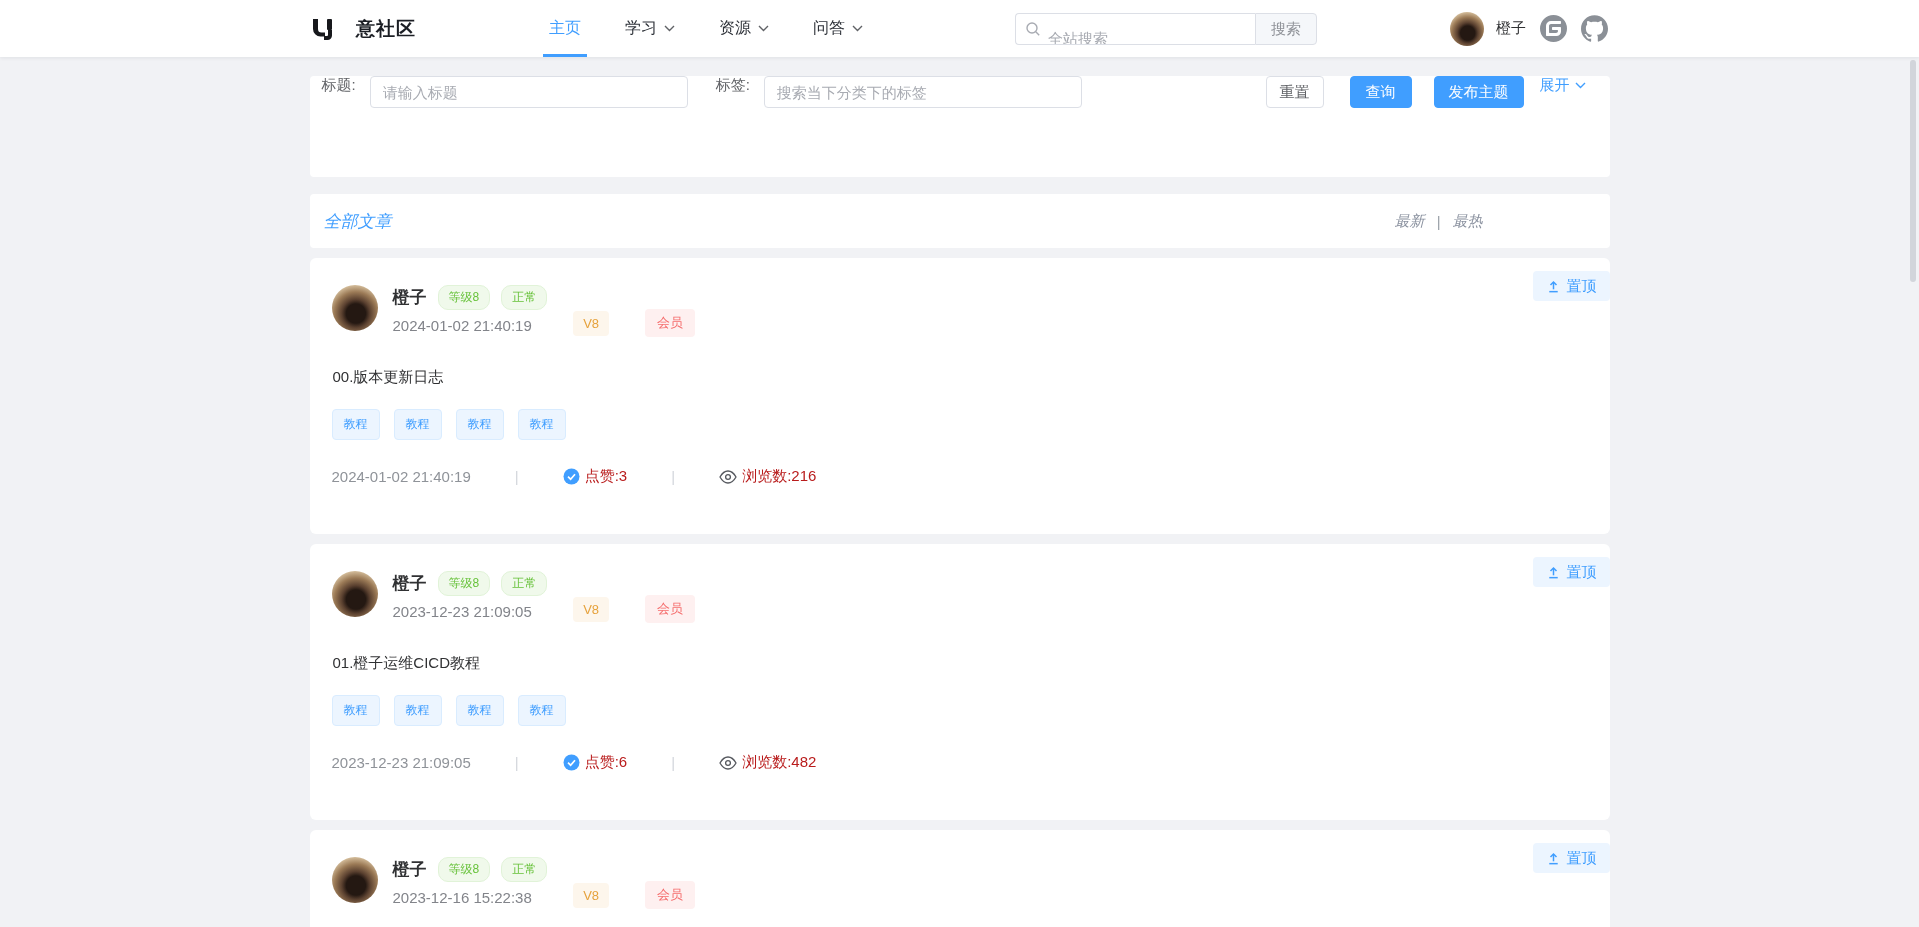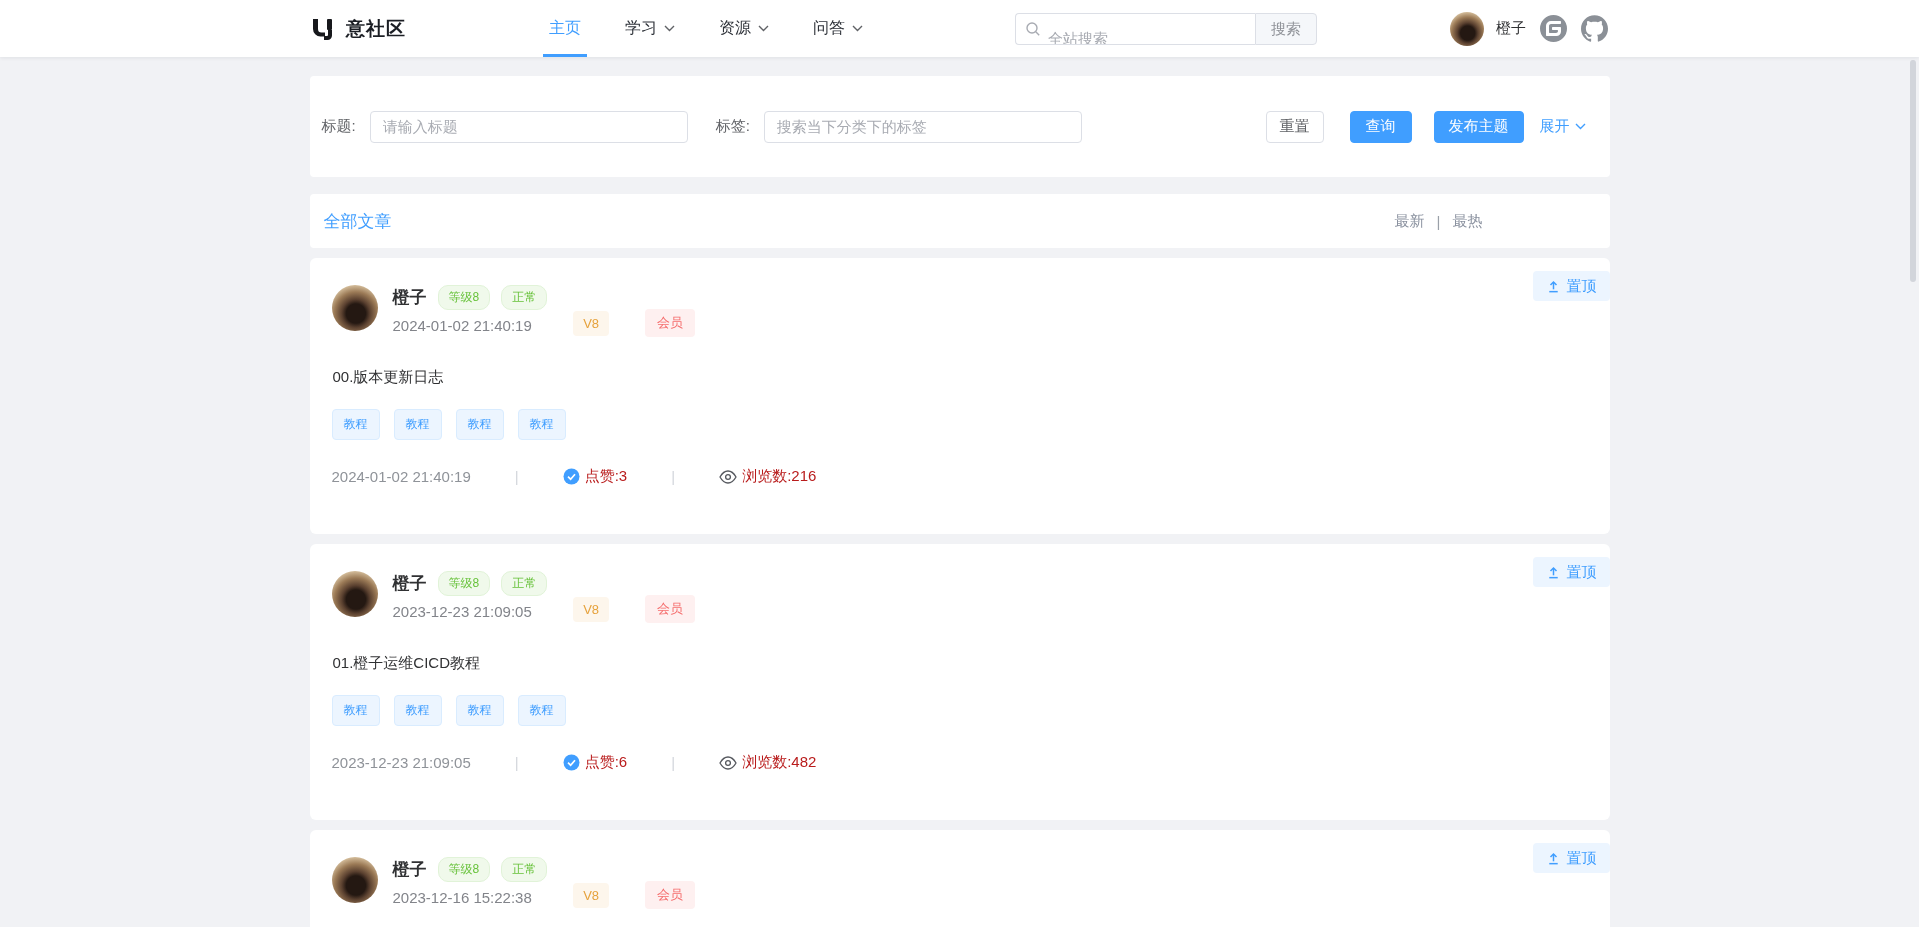--- a/index.html
+++ b/index.html
@@ -6,21 +6,21 @@
   html,body { width:1919px; height:927px; overflow:hidden; }
   body {
     font-family:"Liberation Sans","DejaVu Sans",sans-serif;
     background:#f1f2f5; color:#303133; position:relative;
   }
   
   .header {
     position:relative; height:57px; background:#fff;
     box-shadow:0 1px 4px rgba(0,21,41,.08); z-index:10;
   }
-  .brand { position:absolute; left:310px; top:0; height:57px; display:flex; align-items:center; gap:10px; }
+  .brand { position:absolute; left:310px; top:0; height:57px; display:flex; align-items:center; gap:20px; }
   .brand-title { font-size:19px; font-weight:bold; color:#1b1e24; letter-spacing:1px; }
   .nav { position:absolute; left:549px; top:0; height:57px; display:flex; gap:44px; }
   .nav-item { position:relative; height:57px; display:flex; align-items:center; gap:7px; font-size:16px; color:#2d3138; cursor:pointer; }
   .nav-item.active { color:#409eff; }
   .nav-item.active::after { content:""; position:absolute; left:-6px; right:-6px; bottom:0; height:3px; background:#409eff; }
   .search-group { position:absolute; left:1015px; top:13px; height:32px; display:flex; }
   .search-input-wrap { position:relative; width:240px; height:32px; }
   .search-input-wrap svg { position:absolute; left:10px; top:8px; }
   .search-input {
     width:100%; height:32px; border:1px solid #dcdfe6; border-right:none; border-radius:4px 0 0 4px;
@@ -37,38 +37,38 @@
     width:34px; height:34px; border-radius:50%;
     background:radial-gradient(circle at 52% 62%, #241812 0 26%, #5b4130 38%, #9c7b57 58%, #d9c3a1 78%, #efe3cd 100%);
     flex:0 0 auto;
   }
   .header-username { font-size:15px; color:#303133; margin:0 14px 0 12px; }
   .ext-icon { margin-left:0; margin-right:14px; display:flex; cursor:pointer; }
   
   .main { width:1300px; margin:0 auto; }
   .card { background:#fff; border-radius:4px; }
   
-  .filter-card { margin-top:19px; height:101px; display:flex; align-items:center; padding:0 24px 0 12px; }
+  .filter-card { margin-top:19px; height:101px; display:flex; align-items:flex-start; padding:0 24px 0 12px; }
   .filter-label { font-size:15px; color:#606266; white-space:nowrap; }
   .filter-input {
     width:318px; height:32px; border:1px solid #dcdfe6; border-radius:4px; padding:0 12px;
     font-size:15px; color:#303133; outline:none; margin-left:14px;
     font-family:"Liberation Sans","DejaVu Sans",sans-serif;
   }
   .filter-input::placeholder { color:#a8abb2; }
   .lbl-tag { margin-left:28px; }
   .filter-spacer { flex:1; }
   .btn { height:32px; border-radius:4px; font-size:15px; cursor:pointer; font-family:inherit; }
   .btn-plain { width:58px; background:#fff; border:1px solid #dcdfe6; color:#606266; }
   .btn-primary { background:#409eff; border:1px solid #409eff; color:#fff; }
   .btn-query { width:62px; margin-left:26px; }
   .btn-publish { width:90px; margin-left:22px; }
   .expand-link { margin-left:16px; color:#409eff; font-size:15px; display:flex; align-items:center; gap:5px; cursor:pointer; }
   
-  .list-header { margin-top:17px; height:54px; display:flex; align-items:center; padding:0 127px 0 14px; }
+  .list-header { margin-top:17px; height:54px; display:flex; align-items:center; padding:0 127px 0 14px;font-style:italic; }
   .list-title { font-size:17px; color:#409eff; cursor:pointer; }
   .sort-group { margin-left:auto; display:flex; align-items:center; gap:12px; font-size:15px; color:#8a919f; }
   .sort-item { cursor:pointer; }
   .sort-divider { color:#9aa0a8; }
   
   .post-card { margin-top:10px; height:276px; position:relative; border-radius:6px; }
   .pin-btn {
     position:absolute; top:13px; right:0; height:30px; padding:0 13px;
     background:#ecf5ff; border-radius:4px; color:#409eff; font-size:15px;
     display:flex; align-items:center; gap:6px; cursor:pointer;

